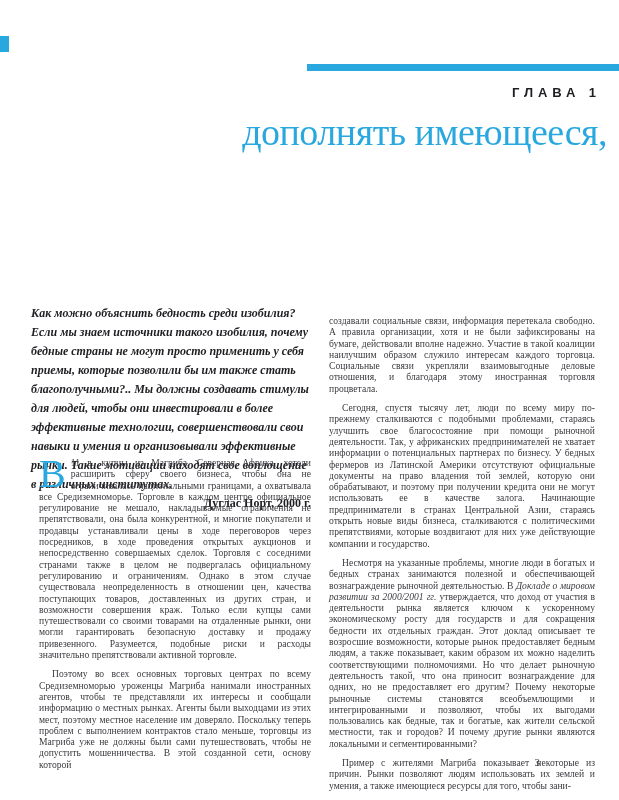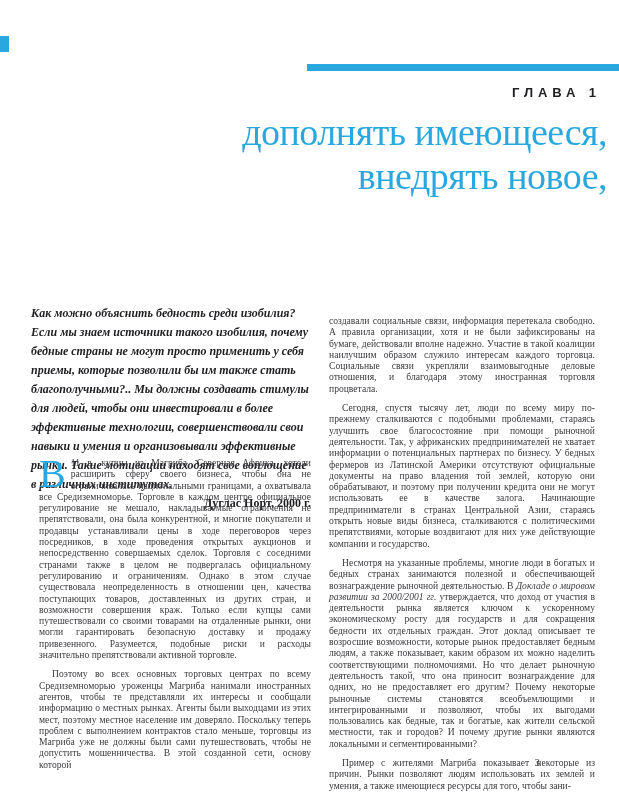--- a/index.html
+++ b/index.html
@@ -123,21 +123,20 @@
 <div class="page">
 
   <div class="bleed-tab"></div>
 
   <div class="chapter-bar"></div>
 
   <div class="chapter-label">ГЛАВА 1</div>
 
   <div class="page-title">
     <div>дополнять имеющееся,</div>
-    <div>внедрять новое,</div>
   </div>
 
   <div class="epigraph">
     <div>Как можно объяснить бедность среди изобилия? Если мы знаем источники такого изобилия, почему бедные страны не могут просто применить у себя приемы, которые позволили бы им также стать благополучными?.. Мы должны создавать стимулы для людей, чтобы они инвестировали в более эффективные технологии, совершенствовали свои навыки и умения и организовывали эффективные рынки. Такие мотивации находят свое воплощение в различных институтах.</div>
     <div class="epigraph-attribution">Дуглас Норт, 2000 г.</div>
   </div>
 
   <div class="col col-left">
     <p><span class="dropcap">В</span><span>11 в. купцы из Магриба, Северная Африка, хотели расширить сферу своего бизнеса, чтобы она не ограничивалась национальными границами, а охватывала все Средиземноморье. Торговле в каждом центре официальное регулирование не мешало, накладываемые ограничения не препятствовали, она была конкурентной, и многие покупатели и продавцы устанавливали цены в ходе переговоров через посредников, в ходе проведения открытых аукционов и непосредственно совершаемых сделок. Торговля с соседними странами также в целом не подвергалась официальному регулированию и ограничениям. Однако в этом случае существовала неопределенность в отношении цен, качества поступающих товаров, доставленных из других стран, и возможности совершения краж. Только если купцы сами путешествовали со своими товарами на отдаленные рынки, они могли гарантировать безопасную доставку и продажу привезенного. Разумеется, подобные риски и расходы значительно препятствовали активной торговле.</span></p>
     <p class="indent">Поэтому во всех основных торговых центрах по всему Средиземноморью уроженцы Магриба нанимали иностранных агентов, чтобы те представляли их интересы и сообщали информацию о местных рынках. Агенты были выходцами из этих мест, поэтому местное население им доверяло. Поскольку теперь проблем с выполнением контрактов стало меньше, торговцы из Магриба уже не должны были сами путешествовать, чтобы не допустить мошенничества. В этой созданной сети, основу которой</p>

